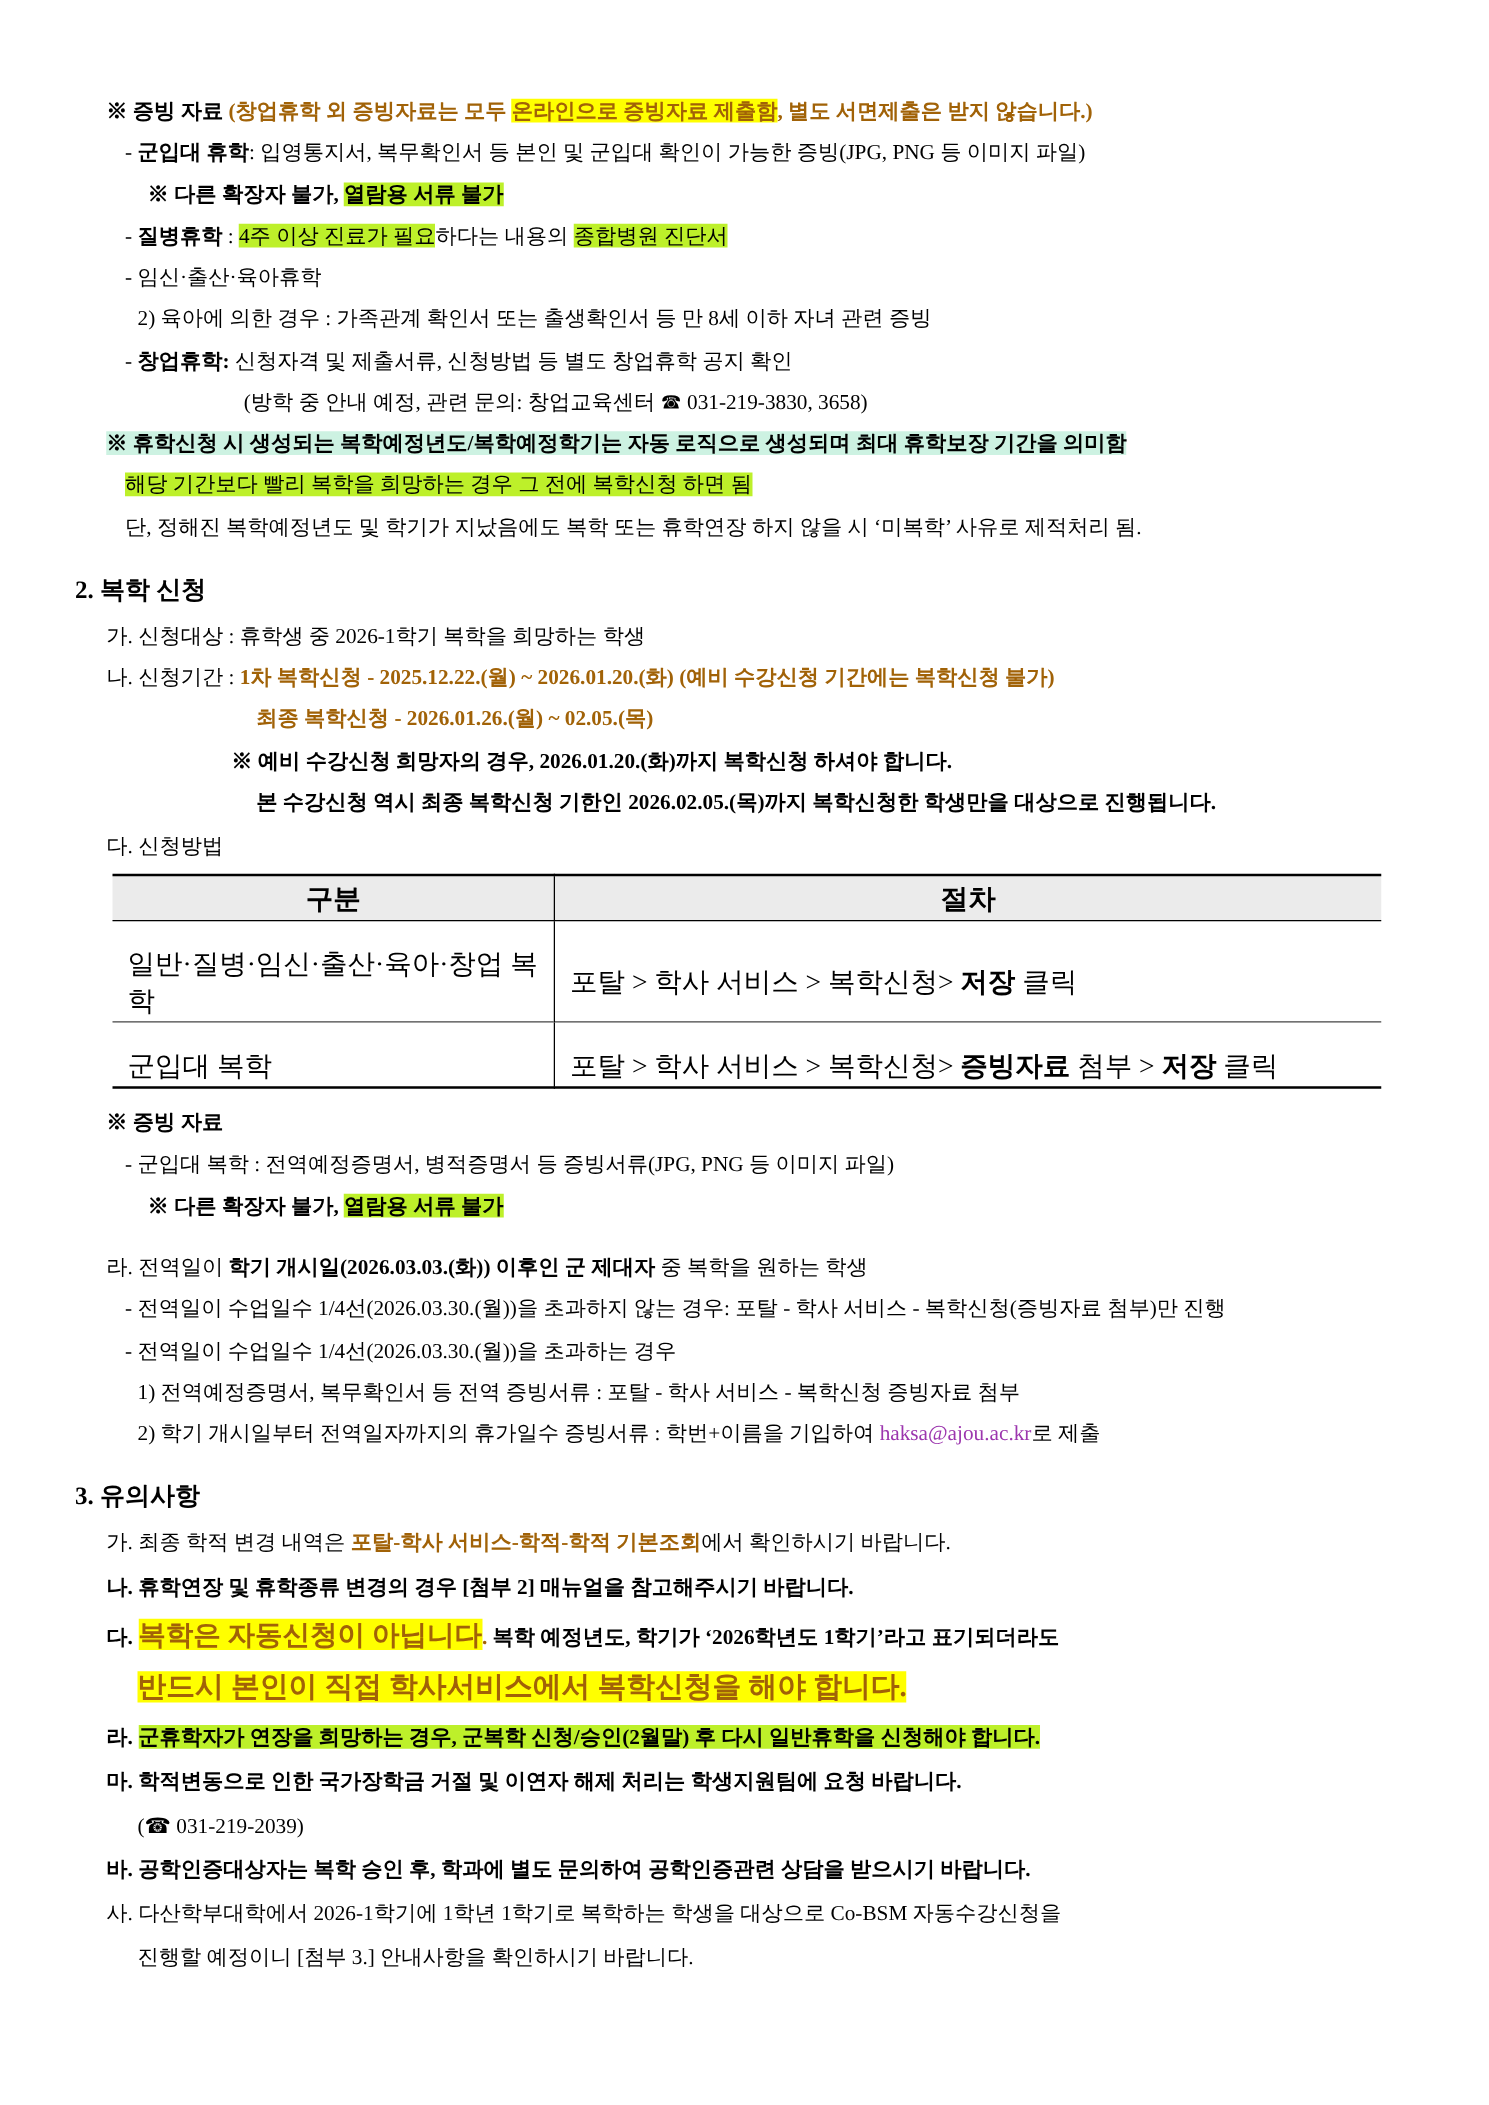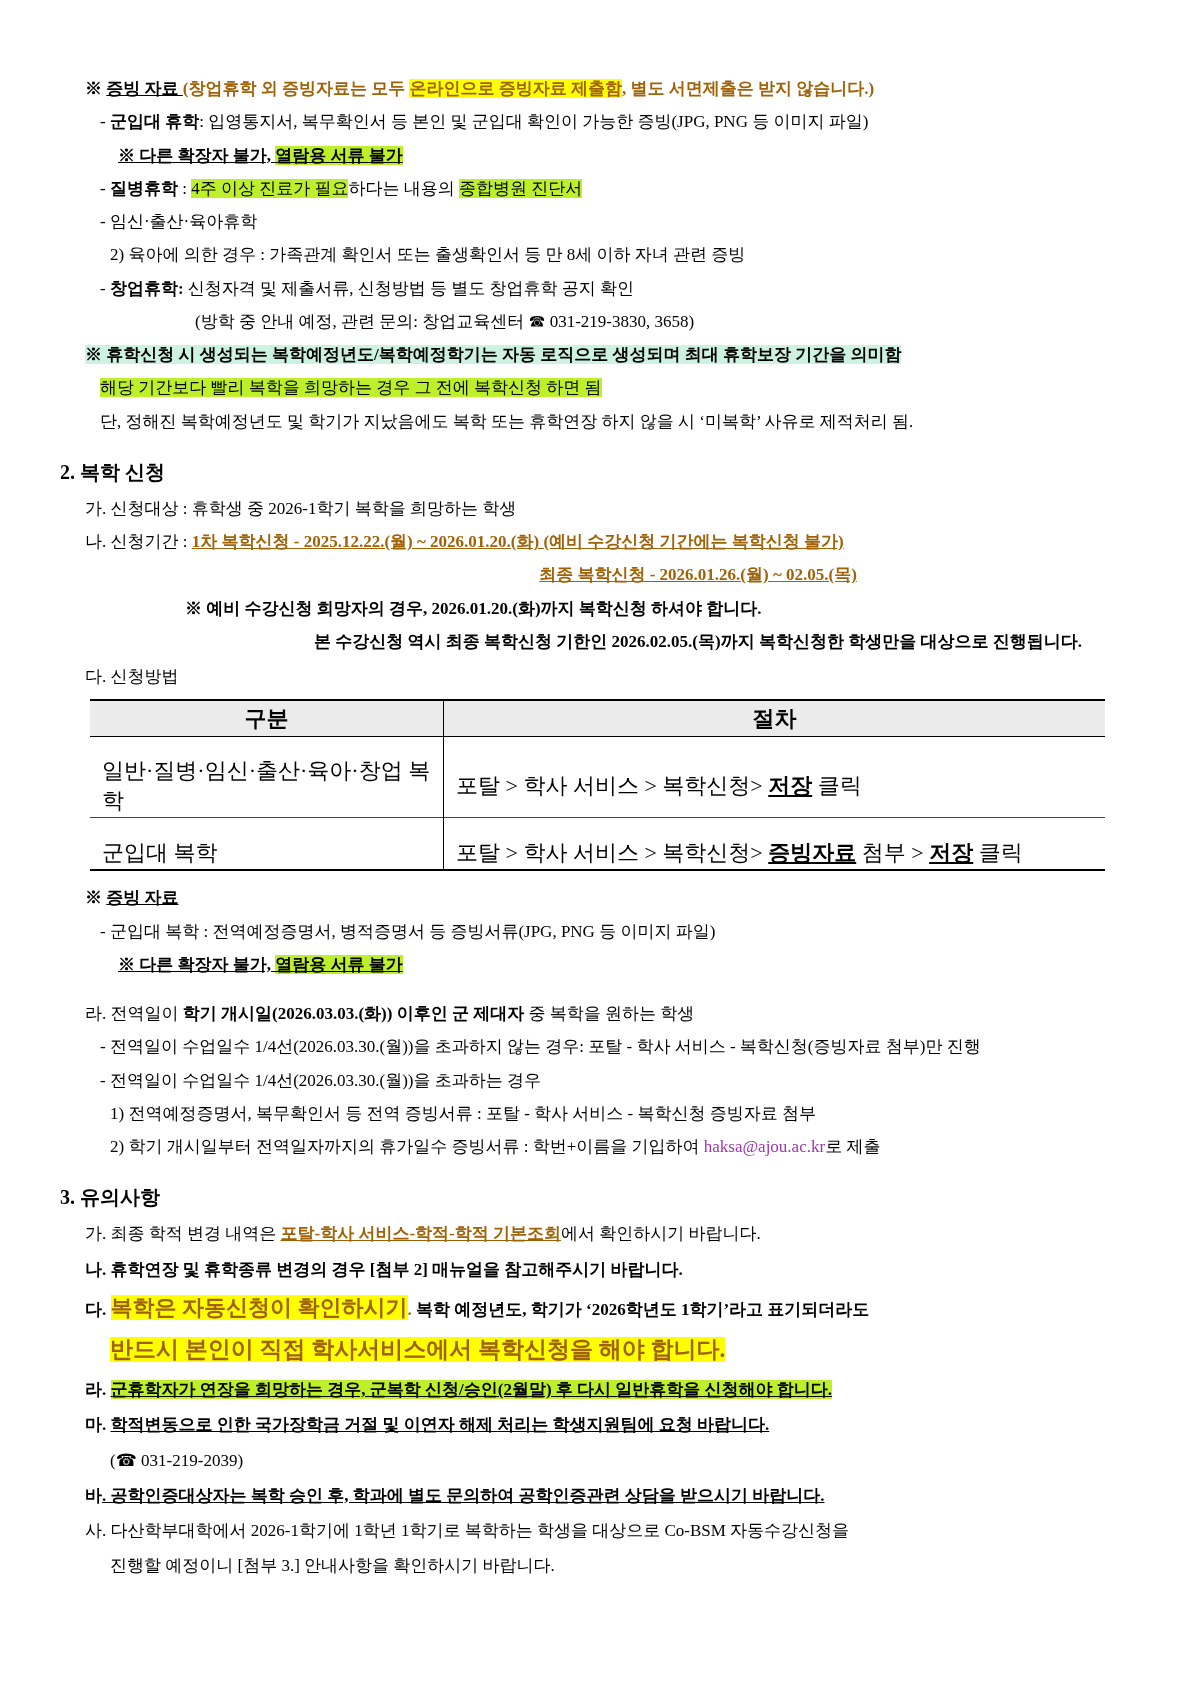--- a/index.html
+++ b/index.html
@@ -2,33 +2,33 @@
 <html><head>
 <meta charset="utf-8">
 <style>
   html,body{margin:0;padding:0;background:#fff;}
   .page{position:relative;width:1191px;min-height:1684px;background:#fff;
         padding-top:78px;box-sizing:border-box;
         font-family:"Liberation Serif","DejaVu Serif",serif;
         font-size:17px;color:#000;overflow:hidden;}
   .ln{margin:0 0 12px 0;line-height:1.25;white-space:nowrap;}
   .b{font-weight:bold;}
-  .u{text-decoration:underline;}
+  .u{}
   .red{color:#a16207;}
   .hy{background:#ffff00;}
   .hg{background:#bdf02a;}
   .hc{background:#cdf2e2;}
   .pu{color:#9c36ae;}
   .i85{margin-left:85px;}
   .i100{margin-left:100px;}
   .i110{margin-left:110px;}
   .i118{margin-left:118px;}
   .i185{margin-left:185px;}
   .i195{margin-left:195px;}
-  .i205{margin-left:205px;text-align:center;}
+  .i205{margin-left:205px;}
   .sec-title{font-size:20px;font-weight:bold;margin:28px 0 14px 60px;line-height:1.2;white-space:nowrap;}
   .mt28{margin-top:28px;}
   .mt14{margin-top:14px;}
   .tbl{border-collapse:collapse;table-layout:fixed;width:1015px;margin:6px 0 16px 90px;
        border-top:2px solid #000;border-bottom:2px solid #000;font-size:22px;}
   .tbl th{background:#ebebeb;font-weight:bold;text-align:center;
           border-bottom:1.5px solid #000;height:35px;padding:0;}
   .tbl td{border-top:1px solid #444;height:31px;padding:19px 0 1px 12px;text-align:left;vertical-align:middle;}
   .tbl .c1{width:353px;border-right:1.2px solid #000;}
   .big-red{font-size:22px;}
@@ -110,21 +110,21 @@
 
   <p class="ln i110"><span>2) 학기 개시일부터 전역일자까지의 휴가일수 증빙서류 : 학번+이름을 기입하여 </span><span class="pu">haksa@ajou.ac.kr</span><span>로 제출</span></p>
 
   <div class="s3">
     <h2 class="sec-title">3. 유의사항</h2>
 
     <p class="ln i85"><span>가. 최종 학적 변경 내역은 </span><span class="b u red">포탈-학사 서비스-학적-학적 기본조회</span><span>에서 확인하시기 바랍니다.</span></p>
 
     <p class="ln i85"><span class="b">나. 휴학연장 및 휴학종류 변경의 경우 [첨부 2] 매뉴얼을 참고해주시기 바랍니다.</span></p>
 
-    <p class="ln i85"><span class="b">다. </span><span class="b red hy big-red">복학은 자동신청이 확인하시기</span><span class="b red">. </span><span class="b">복학 예정년도, 학기가 ‘2026학년도 1학기’라고 표기되더라도</span></p>
+    <p class="ln i85"><span class="b">다. </span><span class="b red hy big-red">복학은 자동신청이 아닙니다</span><span class="b red">. </span><span class="b">복학 예정년도, 학기가 ‘2026학년도 1학기’라고 표기되더라도</span></p>
 
     <p class="ln da2"><span class="b red hy">반드시 본인이 직접 학사서비스에서 복학신청을 해야 합니다. </span></p>
 
     <p class="ln i85"><span class="b">라. </span><span class="b u hg">군휴학자가 연장을 희망하는 경우, 군복학 신청/승인(2월말) 후 다시 일반휴학을 신청해야 합니다.</span></p>
 
     <p class="ln i85"><span class="b">마. </span><span class="b u">학적변동으로 인한 국가장학금 거절 및 이연자 해제 처리는 학생지원팀에 요청 바랍니다.</span></p>
 
     <p class="ln i110"><span>(☎ 031-219-2039)</span></p>
 
     <p class="ln i85"><span class="b">바</span><span class="b u">. 공학인증대상자는 복학 승인 후, 학과에 별도 문의하여 공학인증관련 상담을 받으시기 바랍니다.</span></p>

